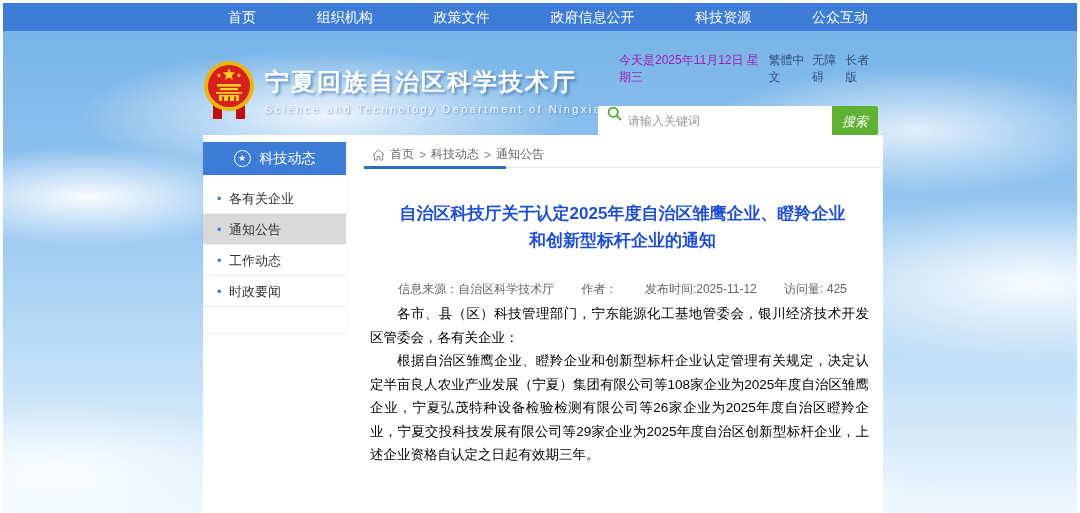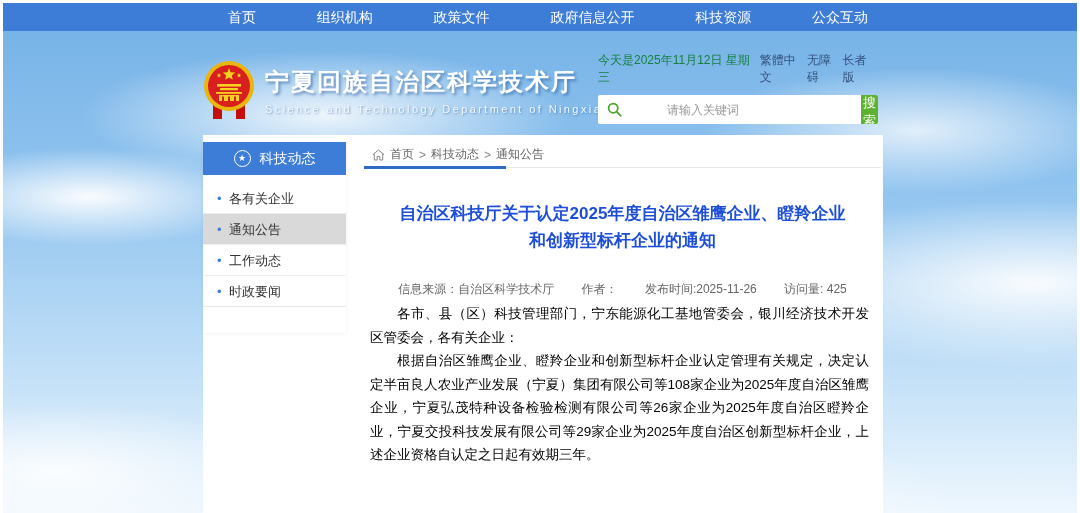--- a/index.html
+++ b/index.html
@@ -41,36 +41,36 @@
   .site-title {
     color:#ffffff; font-size:24px; font-weight:bold; letter-spacing:2px;
     text-shadow:2px 2px 3px rgba(30,80,150,.55);
   }
   .site-subtitle {
     color:#f2f9ff; font-size:11px; letter-spacing:2.4px; margin-top:5px;
     text-shadow:1px 1px 2px rgba(30,80,150,.5); white-space:nowrap;
   }
   .header-right { position:absolute; left:595px; top:21px; width:280px; }
   .date-row { display:flex; justify-content:space-between; align-items:center; font-size:12px; }
-  .date-text { color:#15803d; }
+  .date-text { color:#a21caf;margin-left:21px; }
   .quick-links { display:flex; }
   .quick-links span { color:#34517c; cursor:pointer; }
   .search-bar {
-    margin-top:9px; height:29px; background:#ffffff; display:flex; align-items:center;
-    border-radius:2px; overflow:hidden;gap:39px;
+    margin-top:20px; height:29px; background:#ffffff; display:flex; 
+    border-radius:2px; overflow:hidden;
   }
   .search-icon { margin:0 6px 0 9px; display:flex; }
   .search-input {
     flex:1; border:none; outline:none; font-size:12px; color:#333;
     font-family:"Liberation Sans","DejaVu Sans",sans-serif;
   }
   .search-input::placeholder { color:#999; }
   .search-btn {
     width:46px; height:32px; background:#5fb231; color:#ffffff; border:none;
-    font-size:13px; cursor:pointer; font-family:"Liberation Sans","DejaVu Sans",sans-serif;
+    font-size:13px; cursor:pointer; font-family:"Liberation Sans","DejaVu Sans",sans-serif;font-style:italic;
   }
   
   .main-wrap {
     position:absolute; left:203px; top:135px; width:680px; bottom:0;
     background:#ffffff;
   }
   
   .sidebar { position:absolute; left:0; top:7px; width:143px; background:#fff; box-shadow:0 1px 4px rgba(0,0,0,.06); padding-bottom:26px; }
   .side-header {
     height:33px; background:#3d7dd8; color:#fff; display:flex; align-items:center;
@@ -216,21 +216,21 @@
     </div>
 
     <div class="article-title">
       <div>自治区科技厅关于认定2025年度自治区雏鹰企业、瞪羚企业</div>
       <div>和创新型标杆企业的通知</div>
     </div>
 
     <div class="article-meta">
       <span>信息来源：自治区科学技术厅</span>
       <span>作者：</span>
-      <span>发布时间:2025-11-26</span>
+      <span>发布时间:2025-11-12</span>
       <span>访问量: 425</span>
     </div>
 
     <div class="article-body">
       <p>各市、县（区）科技管理部门，宁东能源化工基地管委会，银川经济技术开发区管委会，各有关企业：</p>
       <p>根据自治区雏鹰企业、瞪羚企业和创新型标杆企业认定管理有关规定，决定认定半亩良人农业产业发展（宁夏）集团有限公司等108家企业为2025年度自治区雏鹰企业，宁夏弘茂特种设备检验检测有限公司等26家企业为2025年度自治区瞪羚企业，宁夏交投科技发展有限公司等29家企业为2025年度自治区创新型标杆企业，上述企业资格自认定之日起有效期三年。</p>
     </div>
 
   </div>
 </div>

